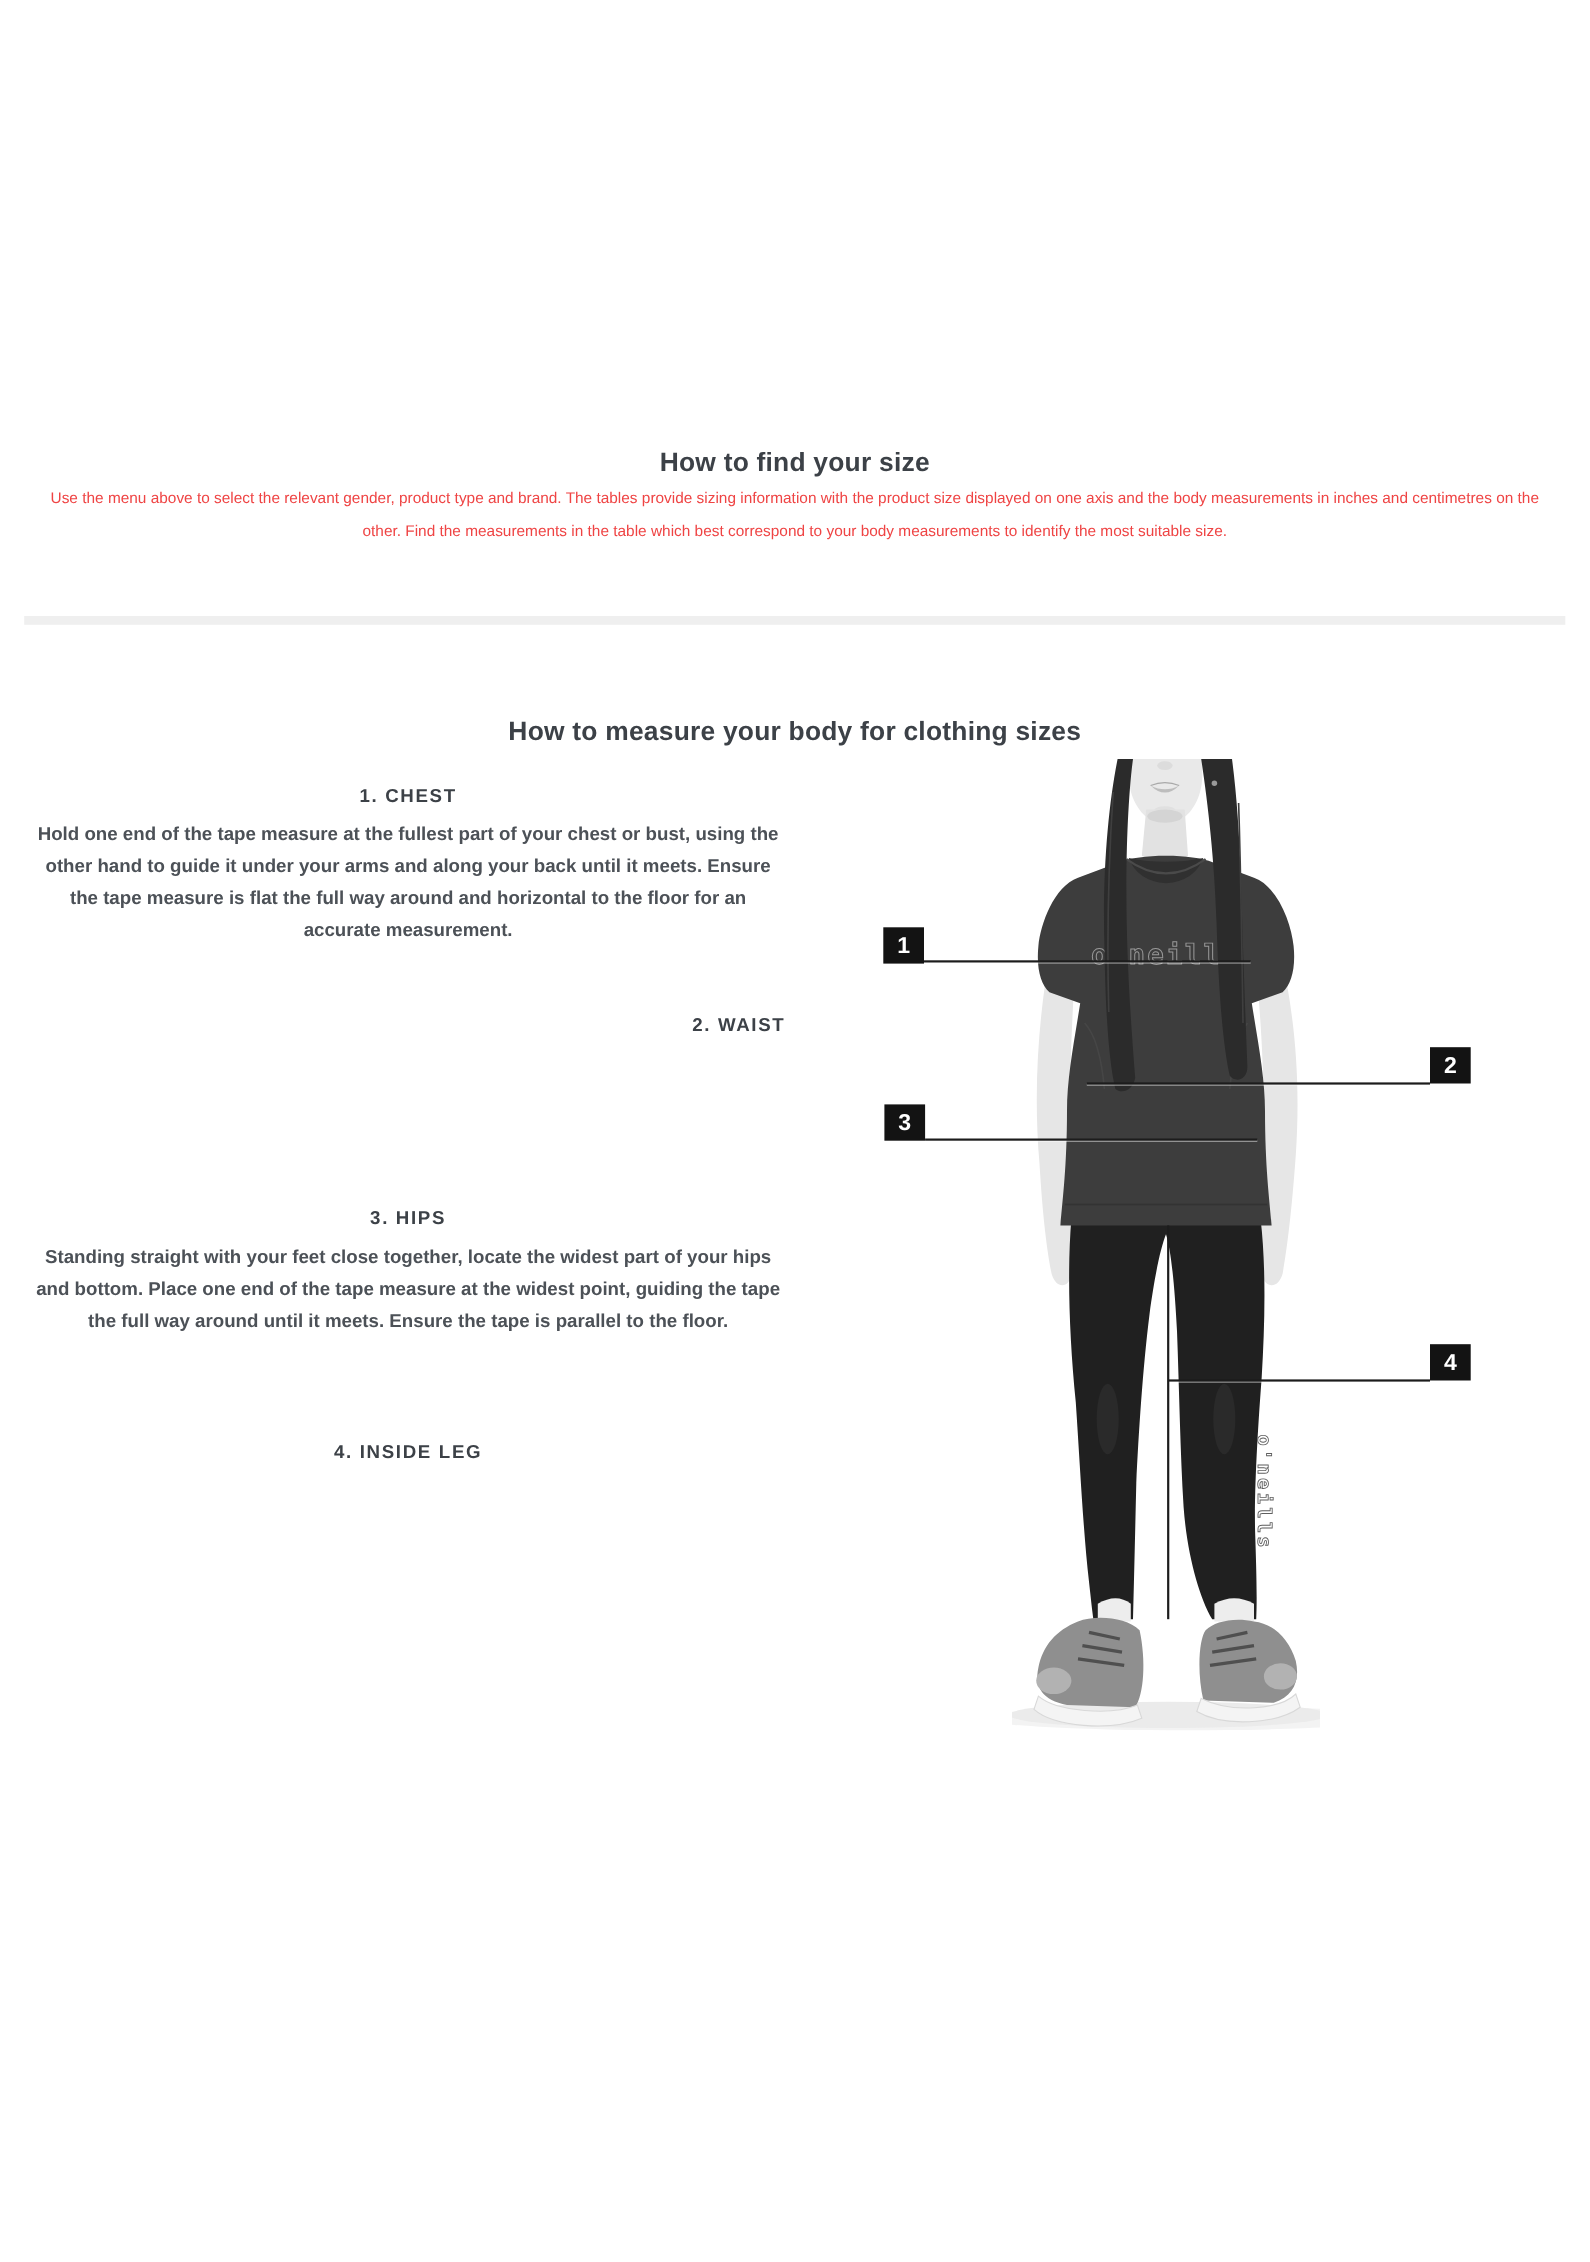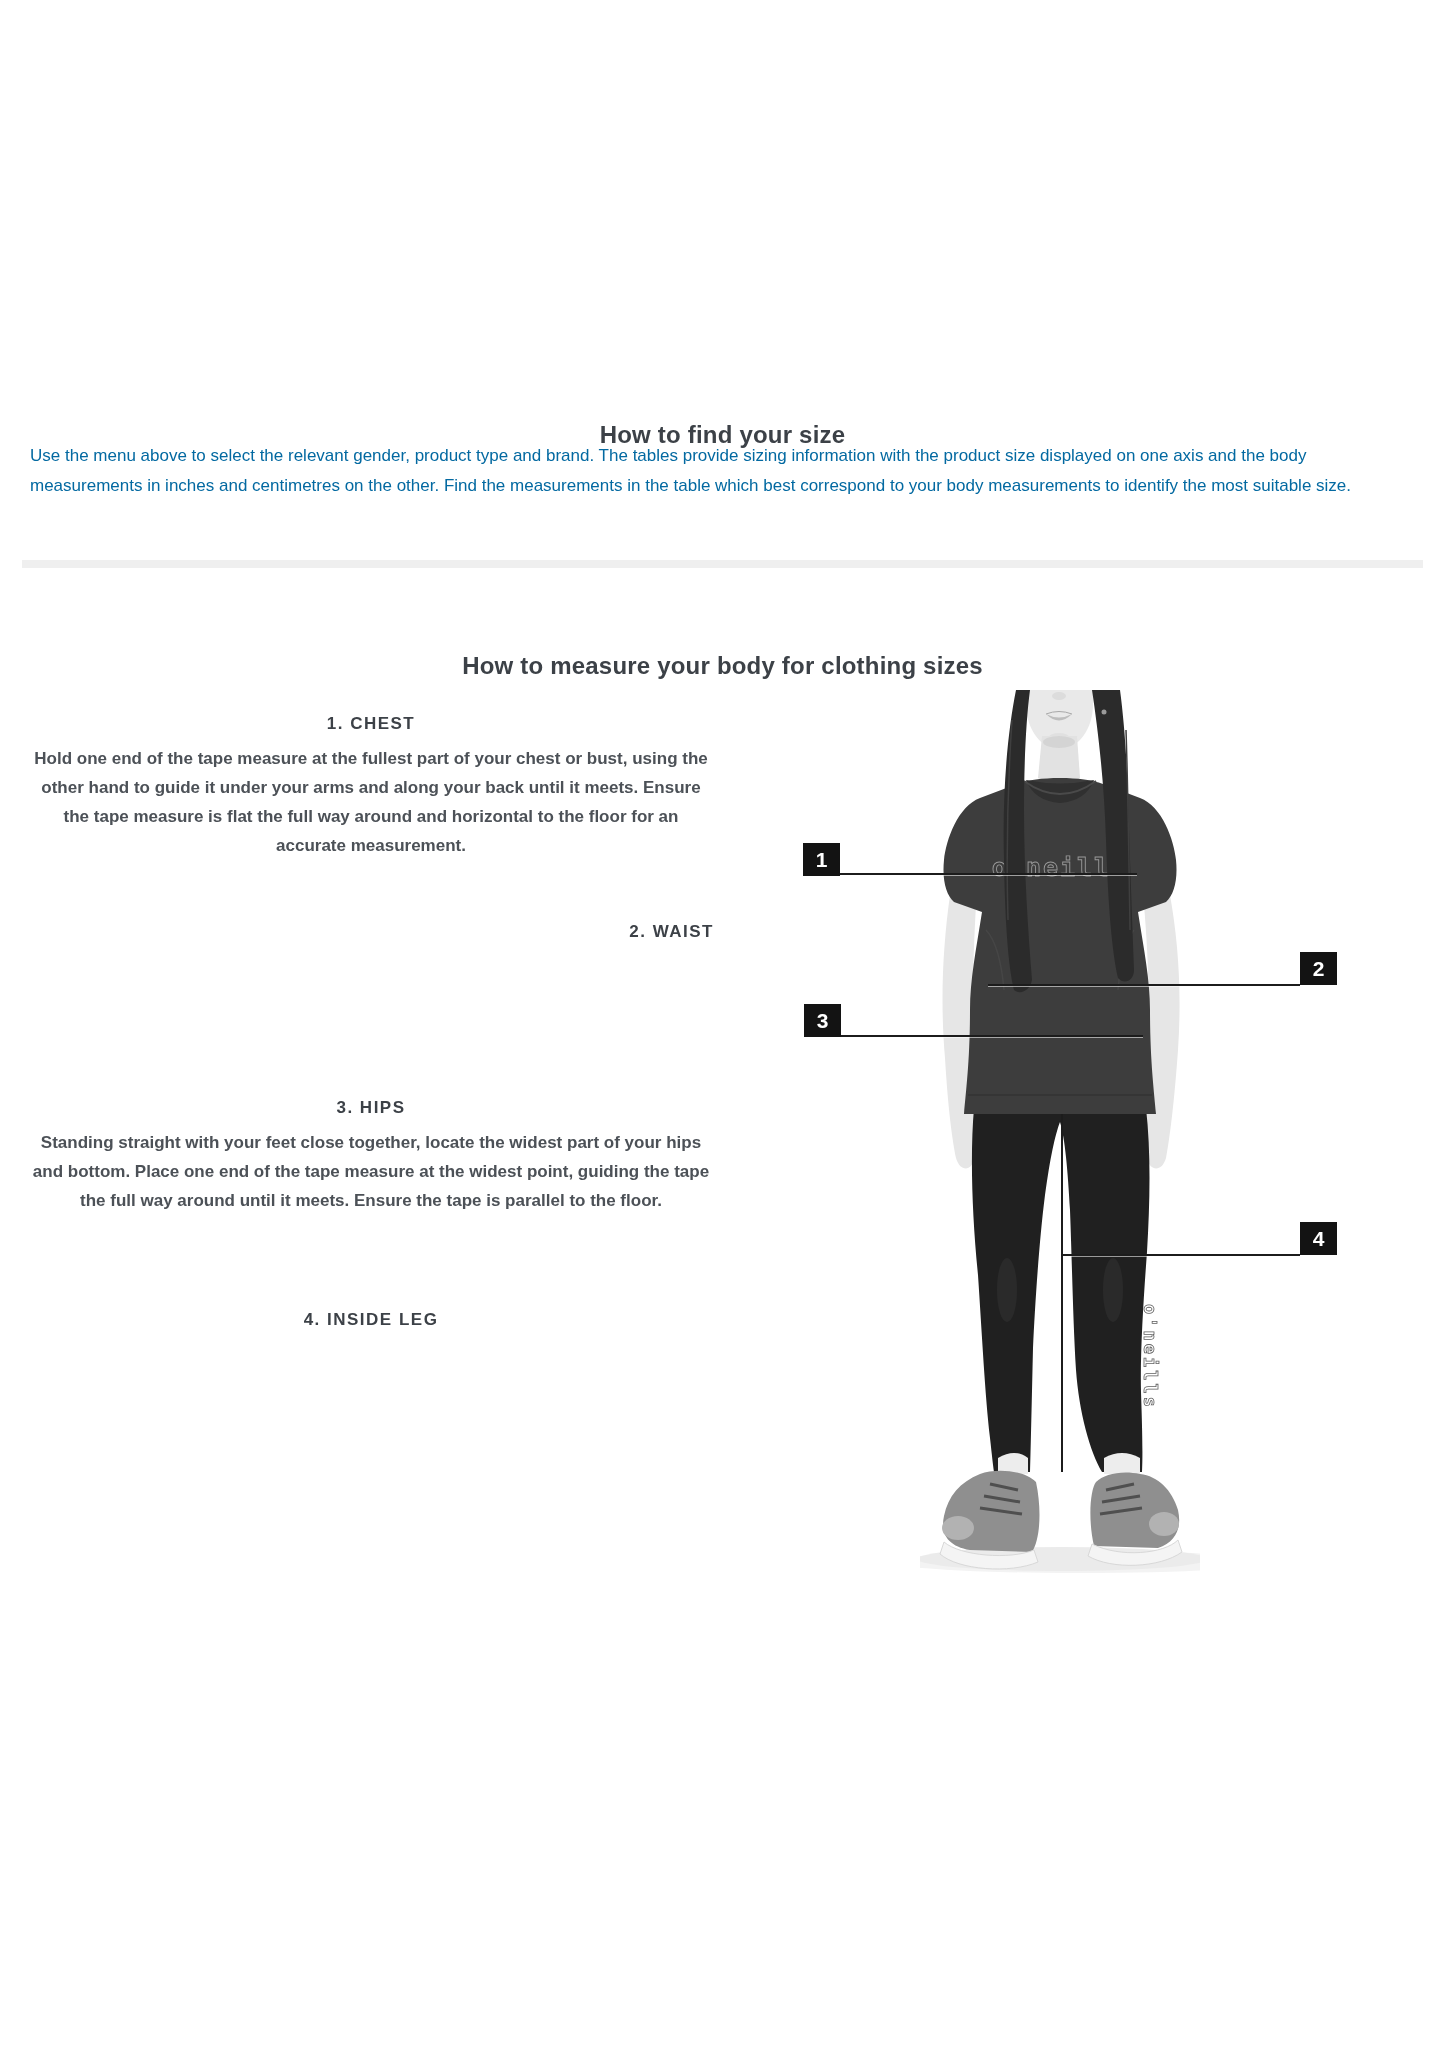--- a/index.html
+++ b/index.html
@@ -9,25 +9,25 @@
     background:#ffffff;
     font-family:"Liberation Sans", sans-serif;
     overflow:hidden;
   }
   .h2{
     position:absolute;left:0;width:100%;
     text-align:center;
     font-size:24px;font-weight:bold;color:#3c4147;
     letter-spacing:.2px;
   }
-  .find-size-title{top:385px;margin-top:36px;}
+  .find-size-title{top:371px;margin-top:36px;}
   .find-size-desc{
     position:absolute;top:424px;left:30px;right:30px;
-    text-align:left;
-    font-size:17px;line-height:29.5px;color:#0369a1;
+    text-align:center;
+    font-size:14px;line-height:29.5px;color:#ef4444;
   }
   .divider{
     position:absolute;top:560px;left:22px;right:22px;height:8px;
     background:#efefef;
   }
   .measure-title{top:632px;}
   .section{
     position:absolute;left:28px;width:686px;text-align:center;
   }
   .section h3{

